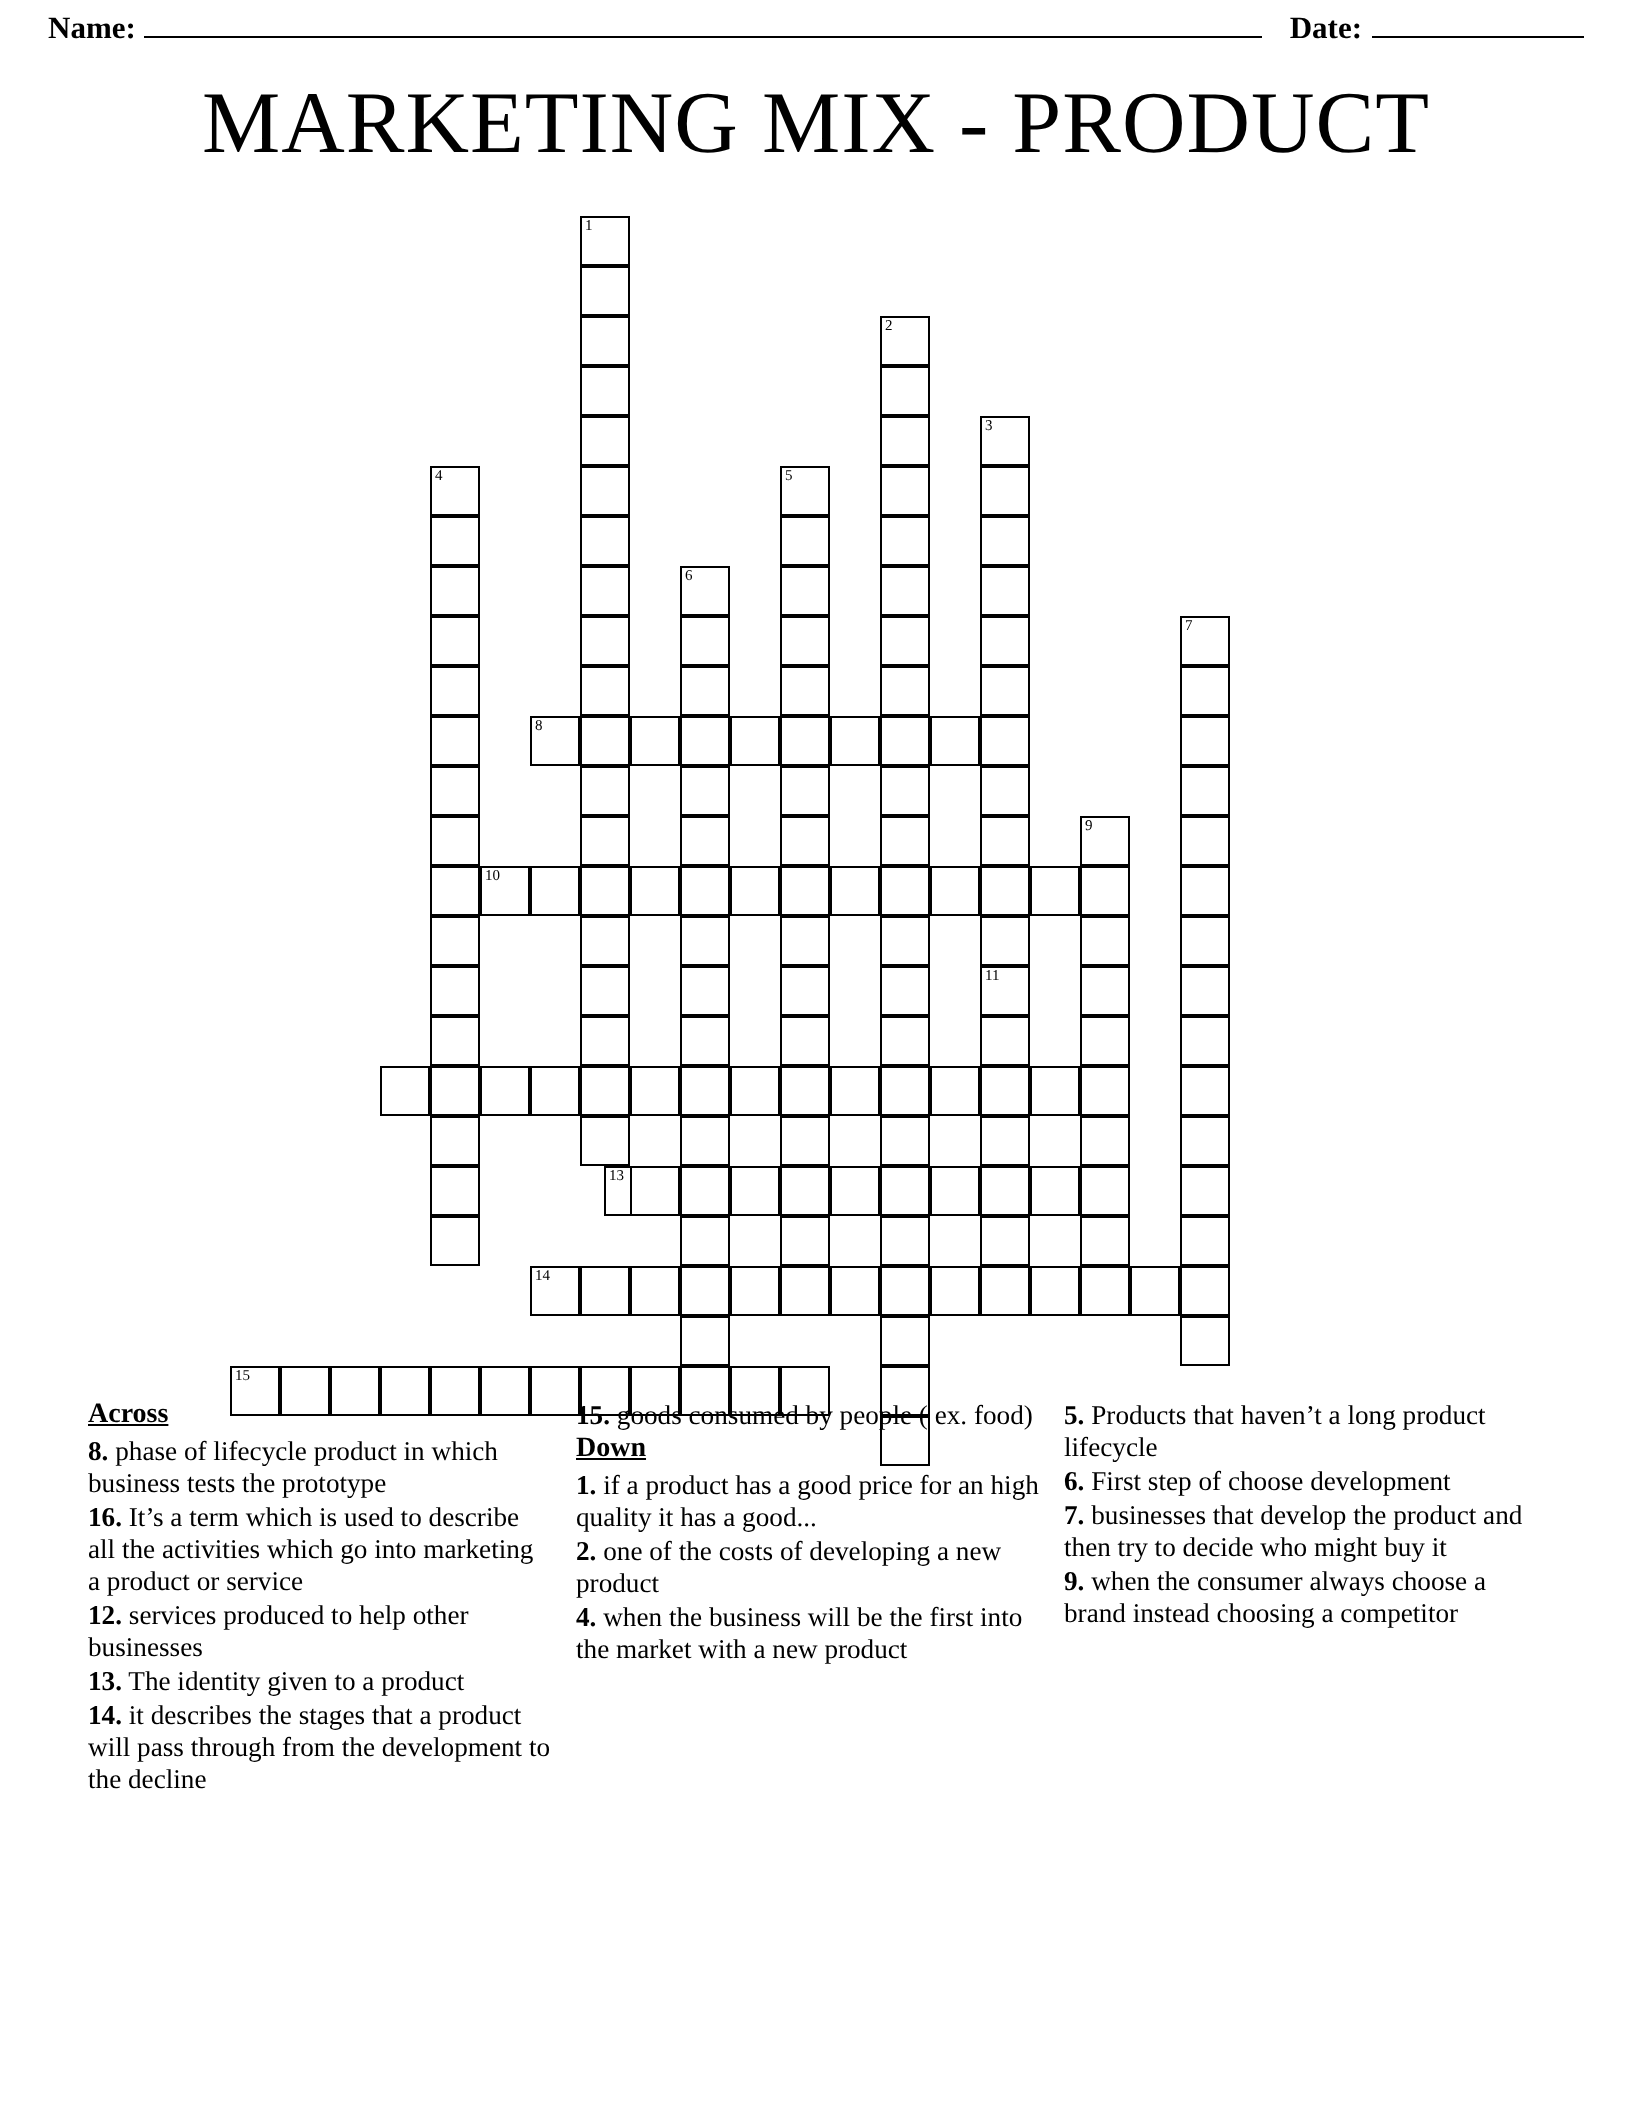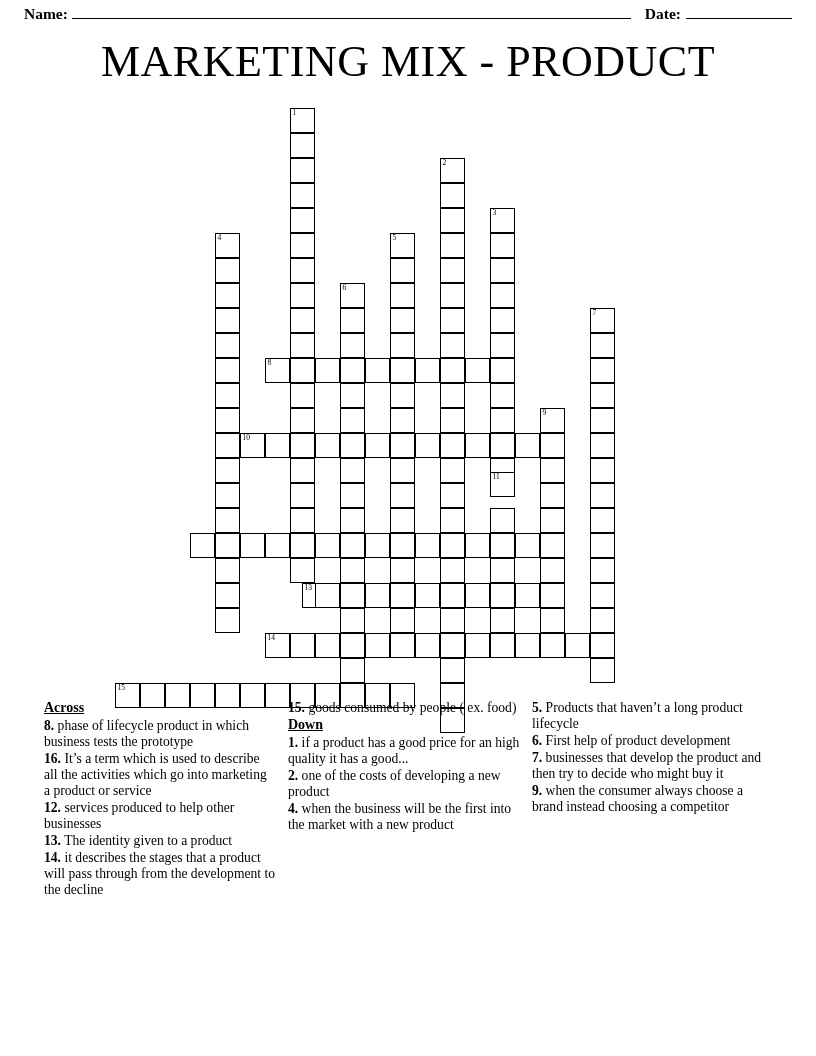--- a/index.html
+++ b/index.html
@@ -232,21 +232,21 @@
       <div class="cell" style="left: 390px; top: 350px;"></div>
       <div class="cell" style="left: 440px; top: 350px;"></div>
       <div class="cell" style="left: 490px; top: 350px;"></div>
       <div class="cell" style="left: 540px; top: 350px;"></div>
       <div class="cell" style="left: 590px; top: 350px;"></div>
       <div class="cell" style="left: 215px; top: 375px;"></div>
       <div class="cell" style="left: 290px; top: 375px;"></div>
       <div class="cell" style="left: 340px; top: 375px;"></div>
       <div class="cell" style="left: 390px; top: 375px;"></div>
       <div class="cell" style="left: 440px; top: 375px;"></div>
-      <div class="cell" style="left: 490px; top: 364px; text-decoration: underline;">
+      <div class="cell" style="left: 490px; top: 375px; text-decoration: underline;">
         <span class="num">11</span>
       </div>
       <div class="cell" style="left: 540px; top: 375px;"></div>
       <div class="cell" style="left: 590px; top: 375px;"></div>
       <div class="cell" style="left: 215px; top: 400px;"></div>
       <div class="cell" style="left: 290px; top: 400px;"></div>
       <div class="cell" style="left: 340px; top: 400px;"></div>
       <div class="cell" style="left: 390px; top: 400px;"></div>
       <div class="cell" style="left: 440px; top: 400px;"></div>
       <div class="cell" style="left: 490px; top: 400px;"></div>
@@ -351,19 +351,19 @@
     <div class="clue-col mid">
       <div class="clue"><b>15.</b><span> goods consumed by people ( ex. food)</span></div>
       <div class="clue-heading">Down</div>
       <div class="clue"><b>1.</b><span> if a product has a good price for an high quality it has a good...</span></div>
       <div class="clue"><b>2.</b><span> one of the costs of developing a new product</span></div>
       <div class="clue"><b>4.</b><span> when the business will be the first into the market with a new product</span></div>
     </div>
 
     <div class="clue-col right">
       <div class="clue"><b>5.</b><span> Products that haven’t a long product lifecycle</span></div>
-      <div class="clue"><b>6.</b><span> First help of product development</span></div>
+      <div class="clue"><b>6.</b><span> First step of choose development</span></div>
       <div class="clue"><b>7.</b><span> businesses that develop the product and then try to decide who might buy it</span></div>
       <div class="clue"><b>9.</b><span> when the consumer always choose a brand instead choosing a competitor</span></div>
     </div>
   </div>
 
 </div>
 
 </body></html>

